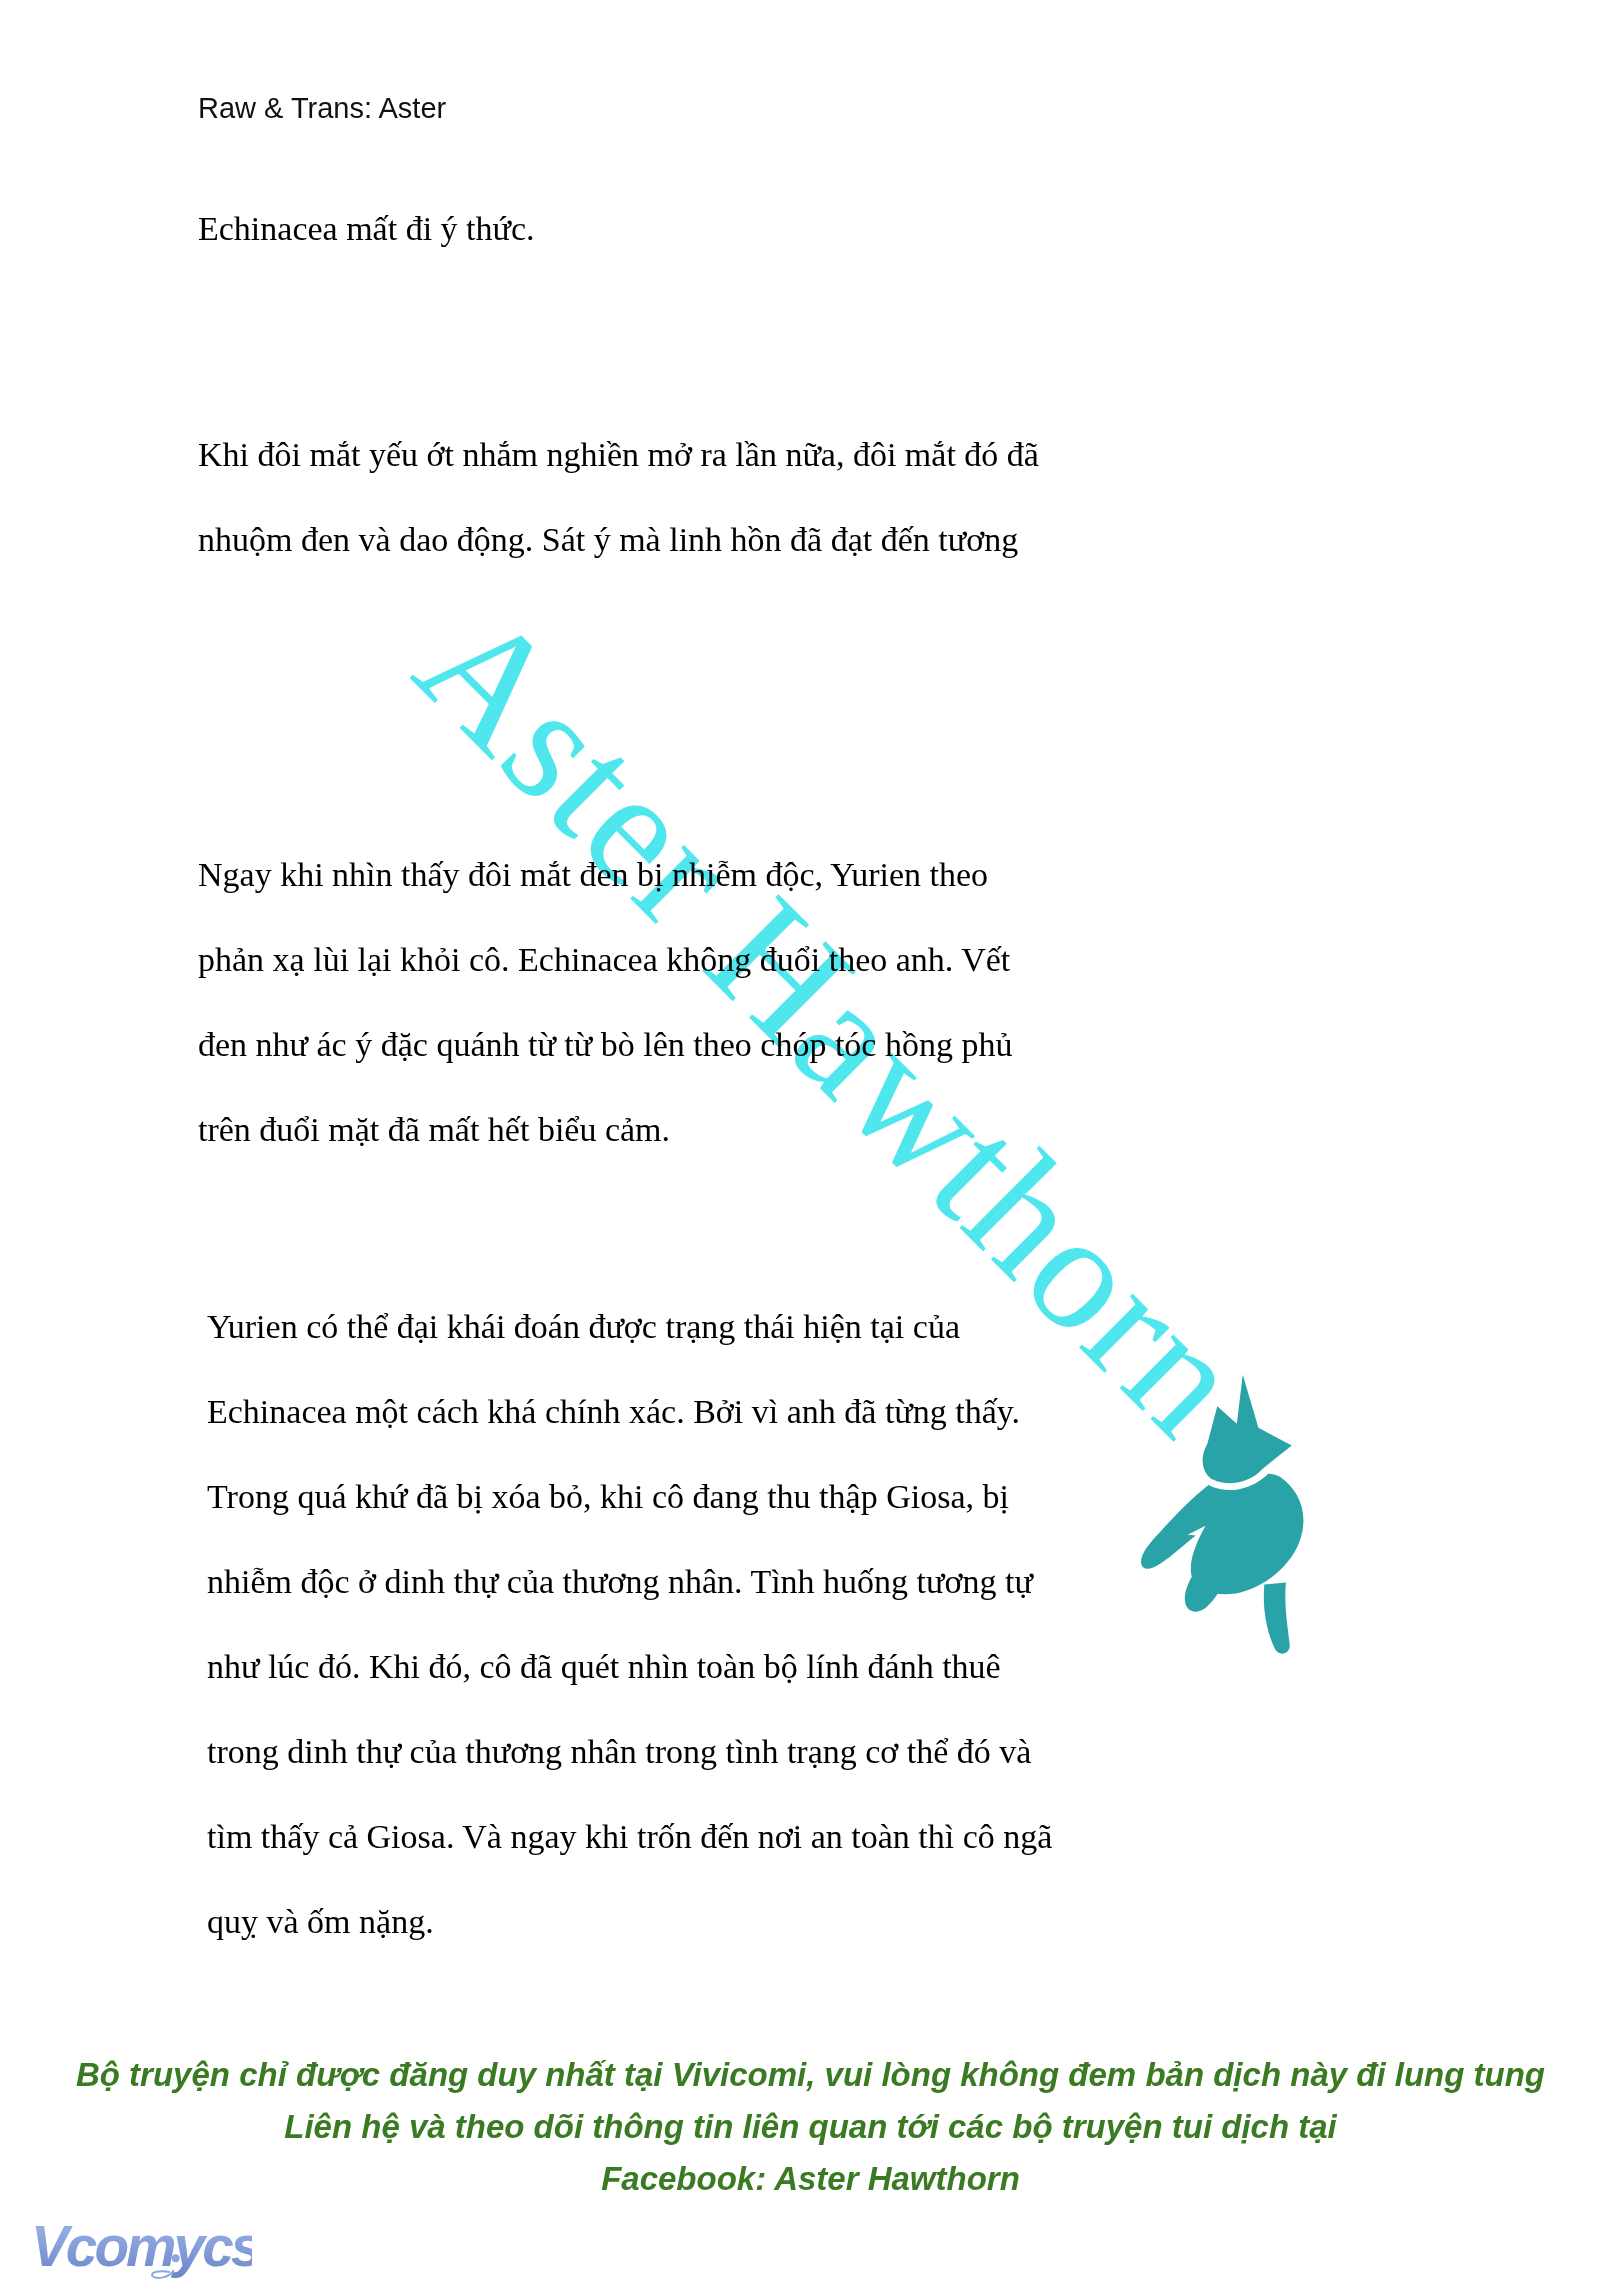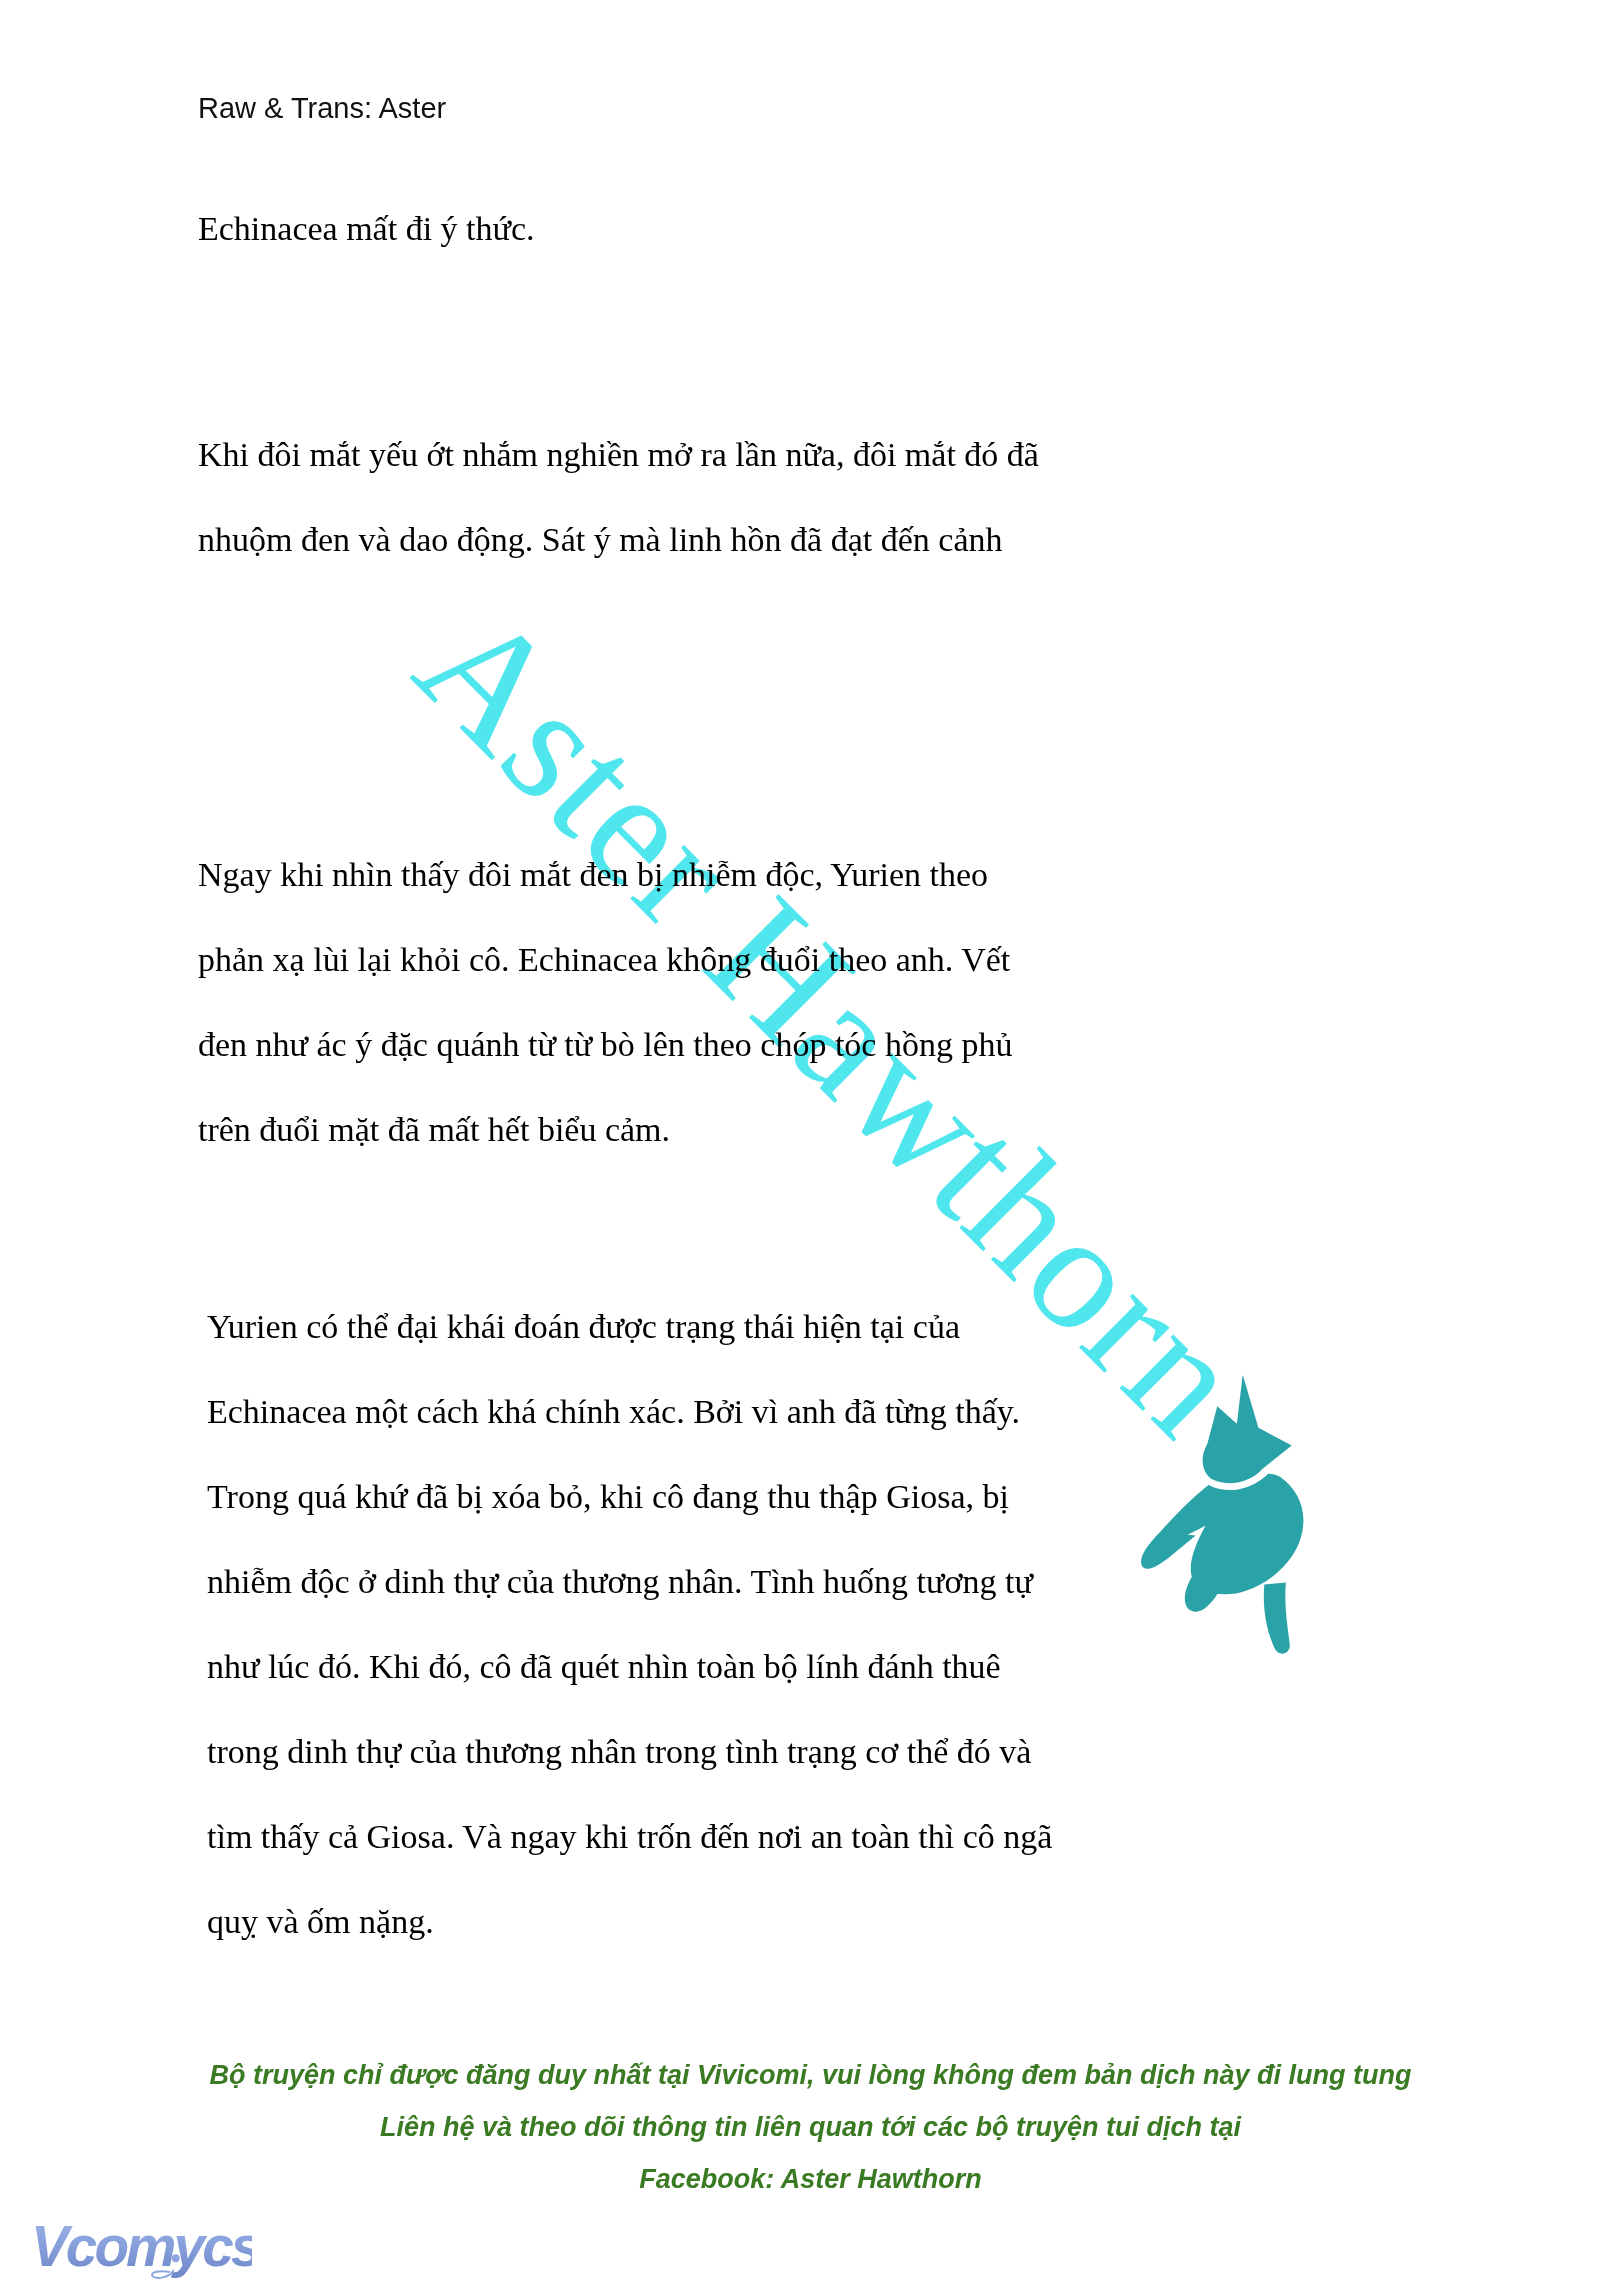--- a/index.html
+++ b/index.html
@@ -74,21 +74,21 @@
     }
     .footer-notes {
       position: absolute;
       left: 0;
       width: 1621px;
       top: 2049px;
       text-align: center;
       font-family: "Liberation Sans", sans-serif;
       font-style: italic;
       font-weight: bold;
-      font-size: 27px;
+      font-size: 33px;
       color: #3a7a22;
       z-index: 1;
     }
     .footer-notes .note {
       display: block;
       line-height: 52px;
       white-space: nowrap;
     }
     .logo {
       position: absolute;
@@ -112,21 +112,21 @@
 <div class="page">
 
   <div class="header-credit">Raw &amp; Trans: Aster</div>
 
   <div class="body-text p1">
     <span class="line">Echinacea mất đi ý thức.</span>
   </div>
 
   <div class="body-text p2">
     <span class="line">Khi đôi mắt yếu ớt nhắm nghiền mở ra lần nữa, đôi mắt đó đã</span>
-    <span class="line">nhuộm đen và dao động. Sát ý mà linh hồn đã đạt đến cảnh</span>
+    <span class="line">nhuộm đen và dao động. Sát ý mà linh hồn đã đạt đến tương</span>
   </div>
 
   <div class="body-text p3">
     <span class="line">Ngay khi nhìn thấy đôi mắt đen bị nhiễm độc, Yurien theo</span>
     <span class="line">phản xạ lùi lại khỏi cô. Echinacea không đuổi theo anh. Vết</span>
     <span class="line">đen như ác ý đặc quánh từ từ bò lên theo chóp tóc hồng phủ</span>
     <span class="line">trên đuổi mặt đã mất hết biểu cảm.</span>
   </div>
 
   <div class="body-text p4">

